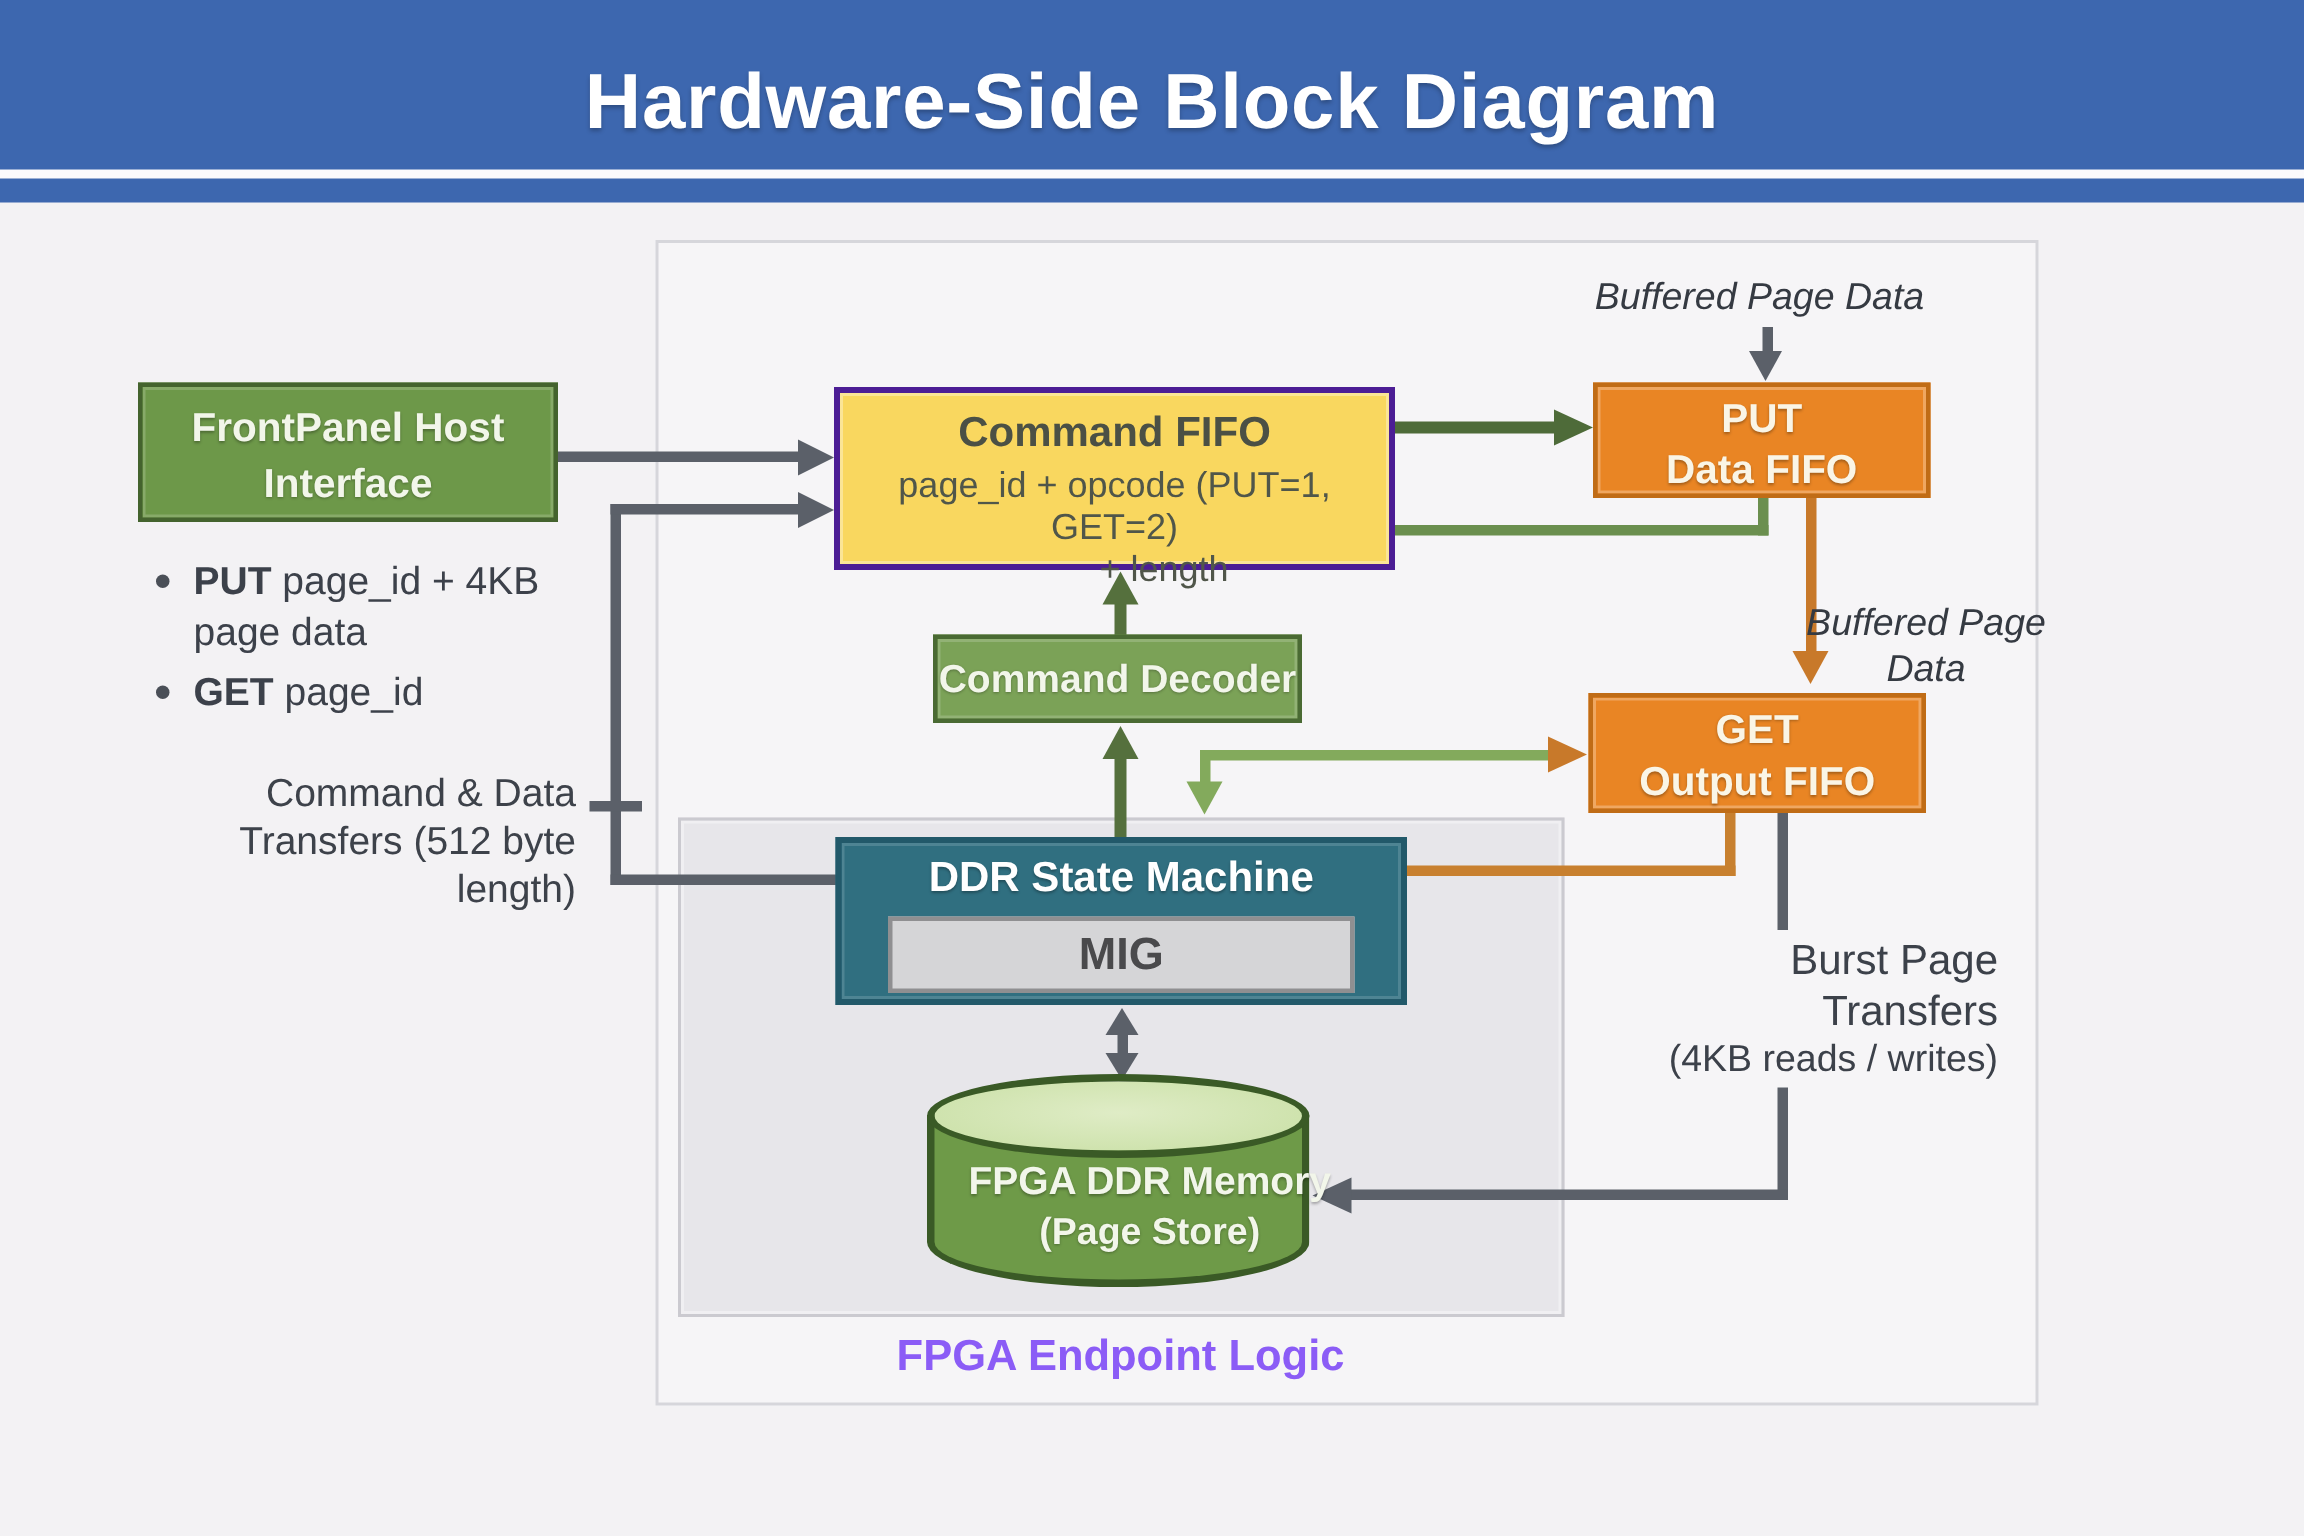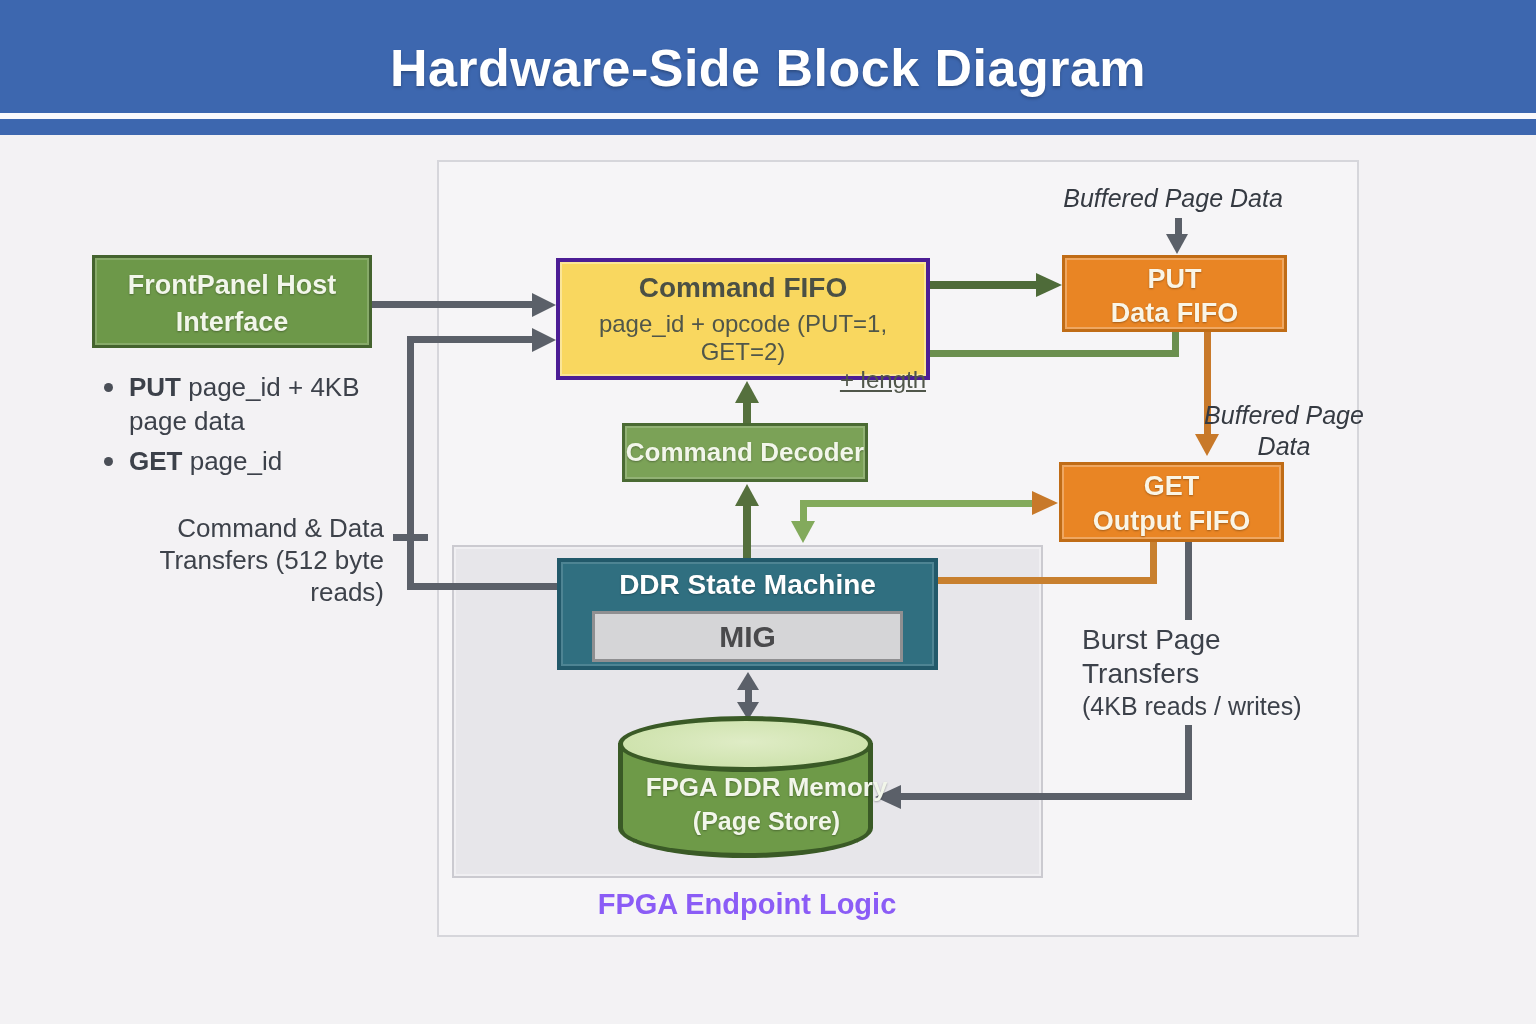--- a/index.html
+++ b/index.html
@@ -127,21 +127,21 @@
   <div class="ah" style="left:1195px;top:434px;border-left:12px solid transparent;border-right:12px solid transparent;border-top:22px solid #c8792a;"></div>
 
   <div class="blk green-blk" style="left:92px;top:255px;width:280px;height:93px;font-size:27px;line-height:37px;padding-top:9px;">
     <div class="bt">FrontPanel Host</div>
     <div class="bt">Interface</div>
   </div>
 
   <div class="blk yellow-blk" style="left:556px;top:258px;width:374px;height:122px;">
     <div style="font-size:28px;font-weight:bold;margin-top:10px;">Command FIFO</div>
     <div style="font-size:24px;color:#50564a;margin-top:6px;">page_id + opcode (PUT=1, GET=2)</div>
-    <div style="font-size:24px;color:#50564a;text-align:right;padding-left:66px;text-decoration:underline;">+ length</div>
+    <div style="font-size:24px;color:#50564a;text-align:center;padding-left:66px;">+ length</div>
   </div>
 
   <div class="blk green-blk" style="left:622px;top:423px;width:246px;height:59px;background:#7ba257;border-color:#4a6a33;font-size:26px;line-height:53px;">
     <div class="bt">Command Decoder</div>
   </div>
 
   <div class="blk teal-blk" style="left:557px;top:558px;width:381px;height:112px;">
     <div class="bt" style="font-size:28px;margin-top:7px;">DDR State Machine</div>
     <div style="position:absolute;left:31px;top:49px;width:311px;height:51px;background:#d5d5d7;border:3px solid #8f8f91;box-sizing:border-box;">
       <div style="font-size:30px;font-weight:bold;color:#4a4a4c;line-height:45px;">MIG</div>
@@ -174,30 +174,30 @@
     </div>
     <div class="bullet-row">
       <span class="bullet-dot"></span>
       <span><span class="bullet-kw">GET</span><span> page_id</span></span>
     </div>
   </div>
 
   <div class="lbl" style="left:128px;top:512px;width:256px;text-align:right;font-size:26px;line-height:32px;color:#3d424a;">
     <div>Command &amp; Data</div>
     <div>Transfers (512 byte</div>
-    <div>reads)</div>
+    <div>length)</div>
   </div>
 
   <div class="lbl italic" style="left:1042px;top:184px;width:262px;text-align:center;font-size:25px;"><span>Buffered Page Data</span></div>
 
   <div class="lbl italic" style="left:1196px;top:400px;width:176px;text-align:center;font-size:25px;line-height:31px;">
     <div>Buffered Page</div>
     <div>Data</div>
   </div>
 
-  <div class="lbl" style="left:1082px;top:620px;width:250px;text-align:left;color:#3c414a;background:#f6f5f7;padding:3px 0;">
+  <div class="lbl" style="left:1082px;top:620px;width:250px;text-align:right;color:#3c414a;background:#f6f5f7;padding:3px 0;">
     <div style="font-size:28px;line-height:34px;">Burst Page Transfers</div>
     <div style="font-size:25px;line-height:31px;">(4KB reads / writes)</div>
   </div>
 
   <div class="lbl" style="left:547px;top:888px;width:400px;text-align:center;font-size:29px;font-weight:bold;color:#8b5cf6;"><span>FPGA Endpoint Logic</span></div>
 
 </div>
 
 </body></html>

